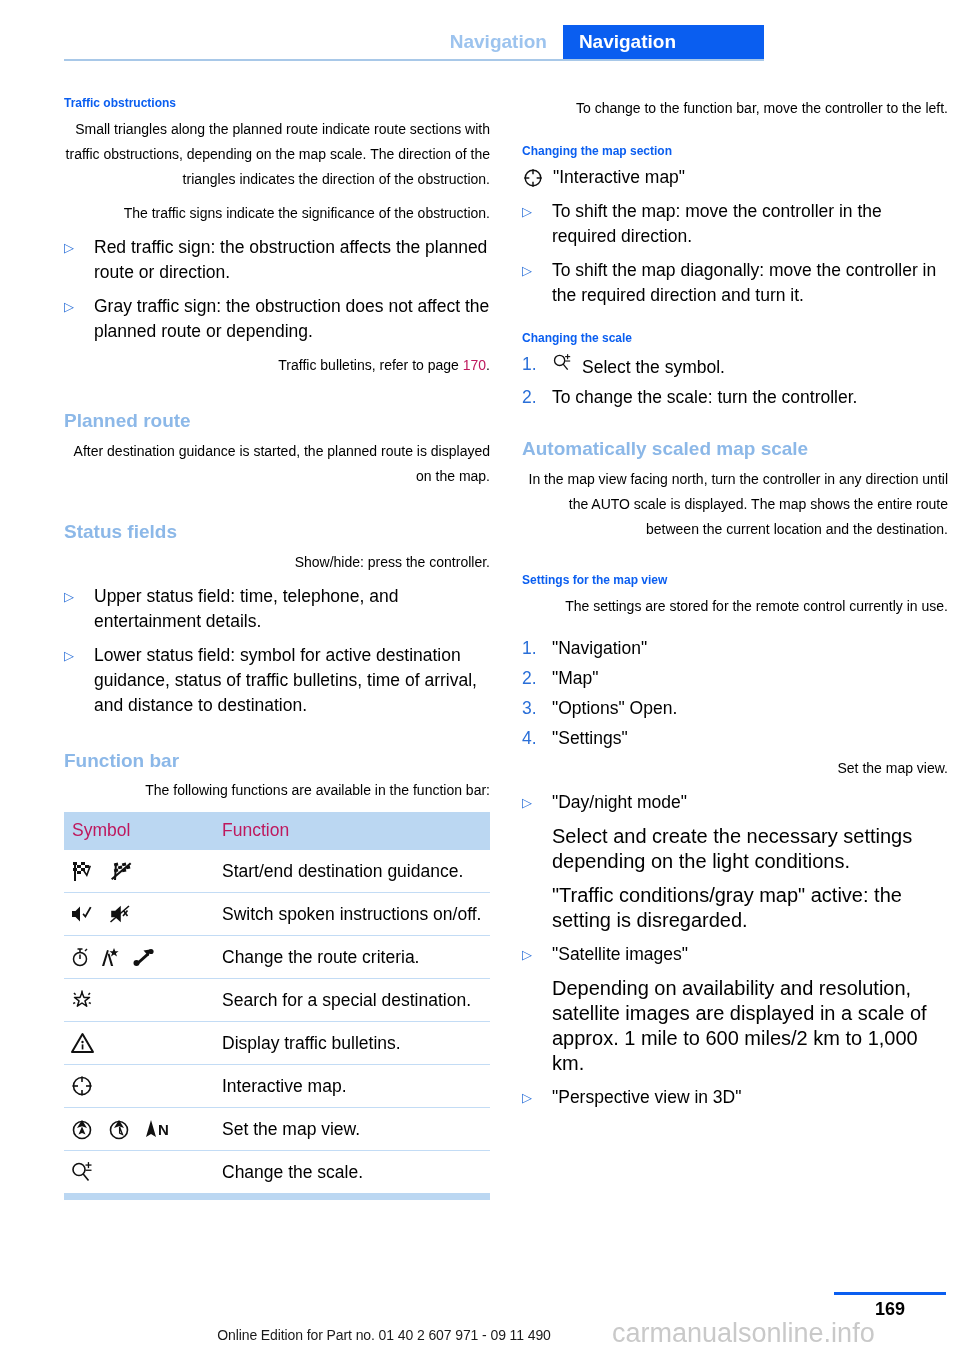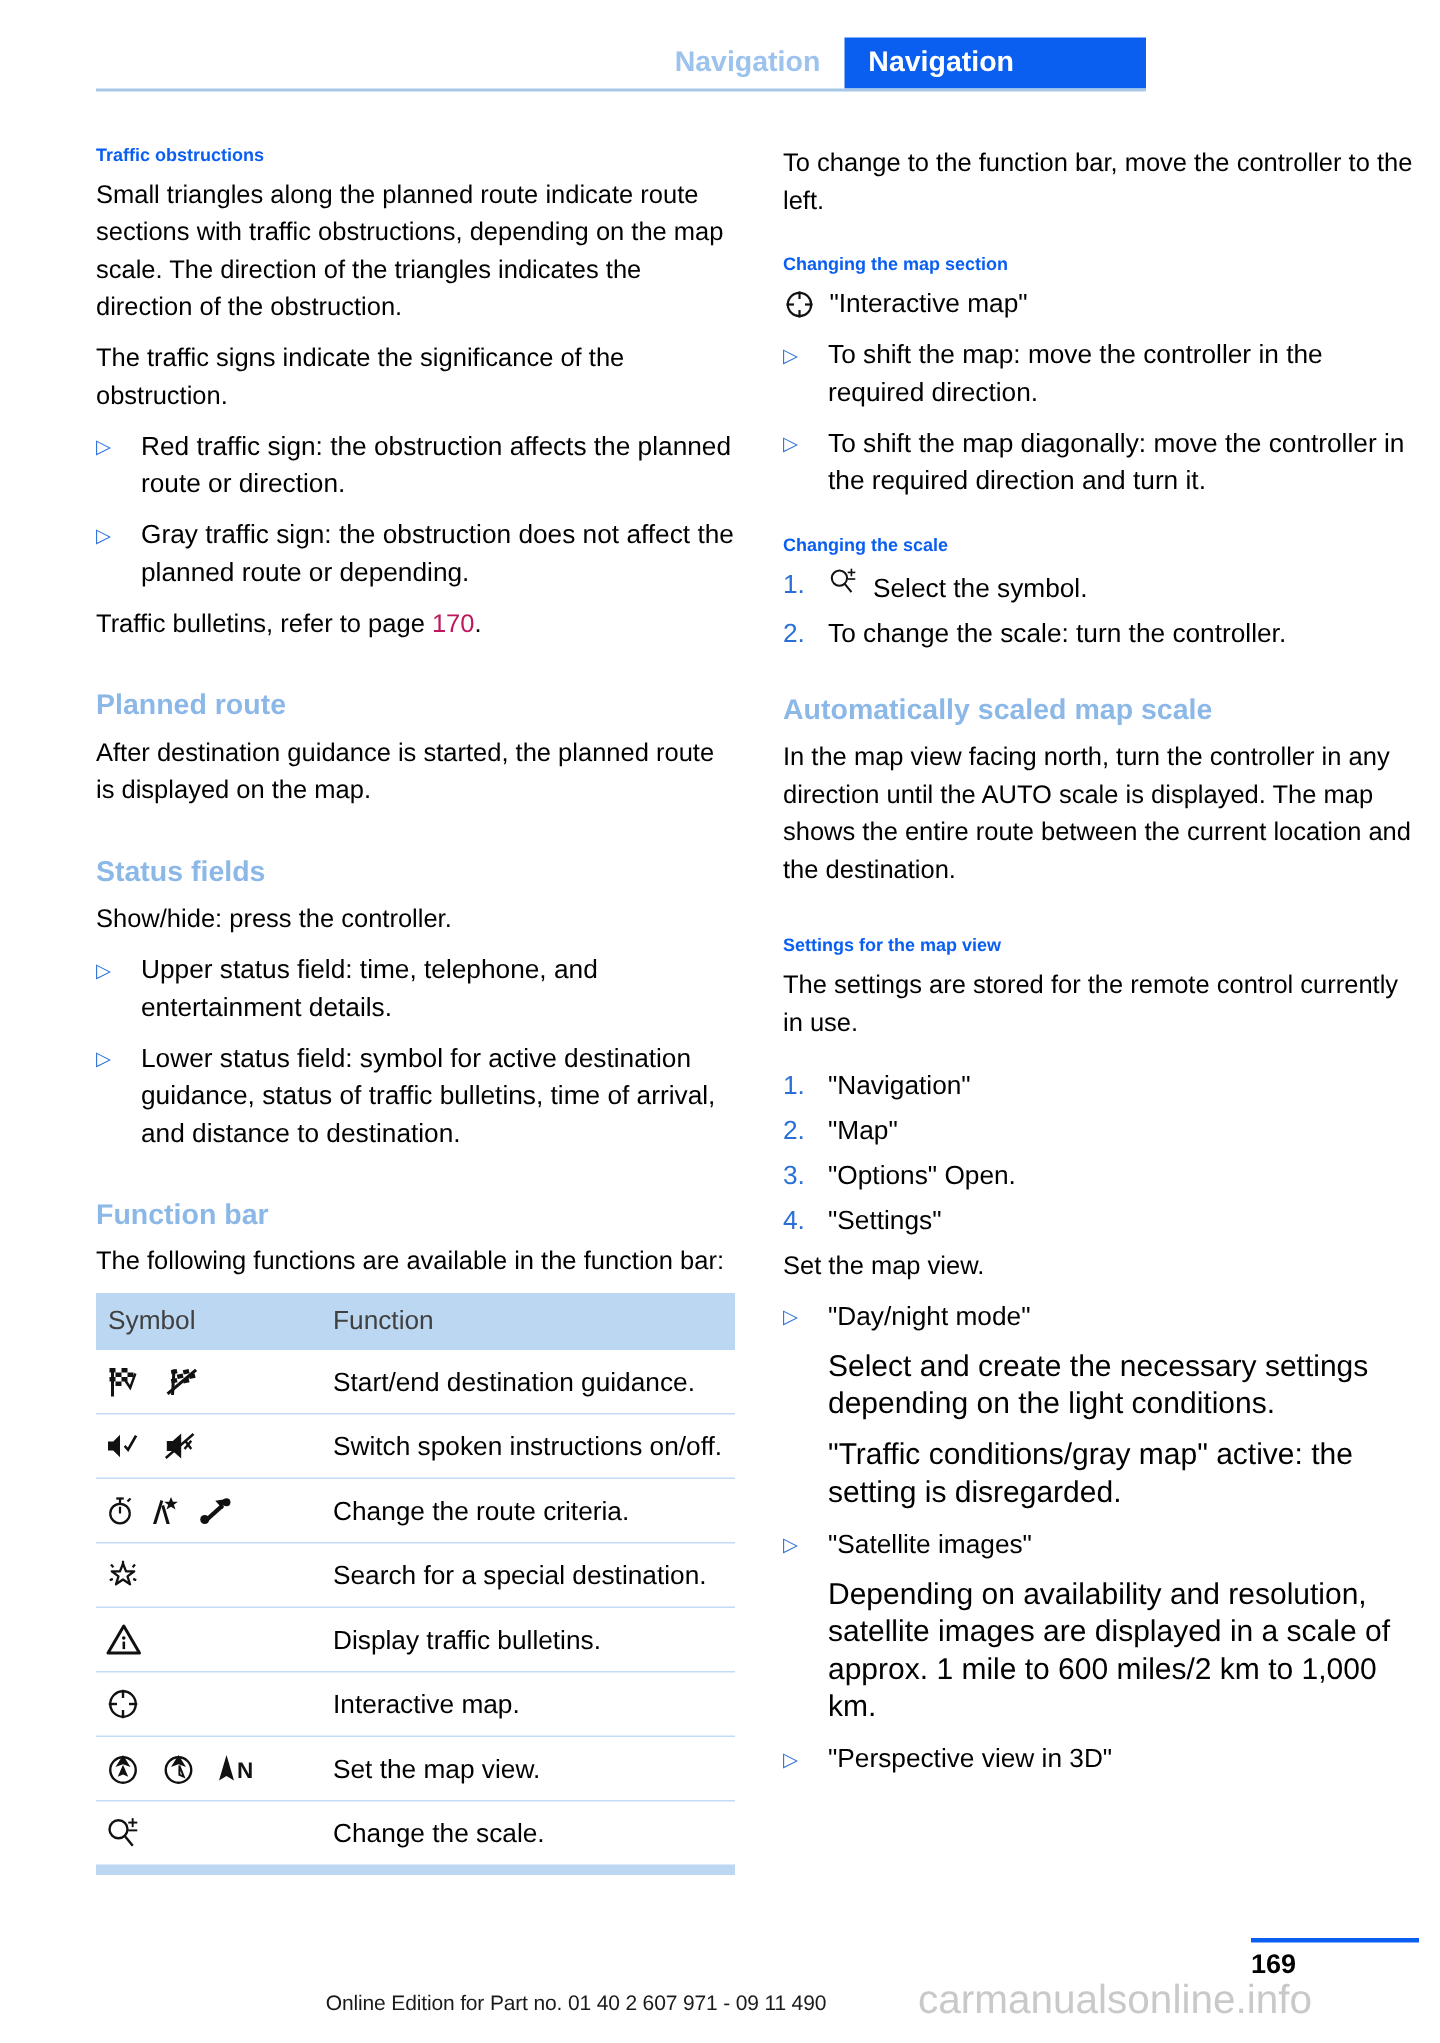--- a/index.html
+++ b/index.html
@@ -83,24 +83,25 @@
     font-weight: bold;
     color: #8cb8e8;
     margin: 0 0 6px 0;
     line-height: 1.25;
   }
   .spacer-lg { height: 22px; }
   .spacer-md { height: 14px; }
   .spacer-sm { height: 8px; }
 
   p.body {
-    font-size: 17px;
+    font-size: 14px;
     line-height: 25px;
     margin: 0 0 9px 0;
     color: #000;
+    text-align: right;
   }
   p.body:last-child { margin-bottom: 0; }
 
   .link { color: #be185d; }
 
   
   .bullet {
     display: flex;
     align-items: flex-start;
     margin: 0 0 9px 0;
@@ -153,21 +154,21 @@
     border-collapse: collapse;
     width: 426px;
     margin-top: 4px;
   }
   table.fnbar th {
     background: #bbd7f2;
     text-align: left;
     font-weight: normal;
     font-size: 17.5px;
     padding: 8px 0 9px 8px;
-    color: #404040;
+    color: #be185d;
     margin-left: 24px;
   }
   table.fnbar th.c1 { width: 142px; }
   table.fnbar td {
     font-size: 17.5px;
     line-height: 24px;
     padding: 9px 0 9px 8px;
     border-top: 1.5px solid #c3dcf5;
     vertical-align: top;
   }
@@ -206,20 +207,21 @@
     font-size: 27px;
     color: #c9c9c9;
     white-space: nowrap;
     font-family: "Liberation Sans", sans-serif;
   }
   .pagenum-wrap {
     position: absolute;
     right: 14px;
     top: 1292px;
     width: 112px;
+    text-align: center;
   }
   .pagenum-rule {
     height: 3px;
     background: #0a5ef0;
     margin-bottom: 4px;
   }
   .pagenum {
     font-size: 18px;
     font-weight: bold;
     color: #000;

